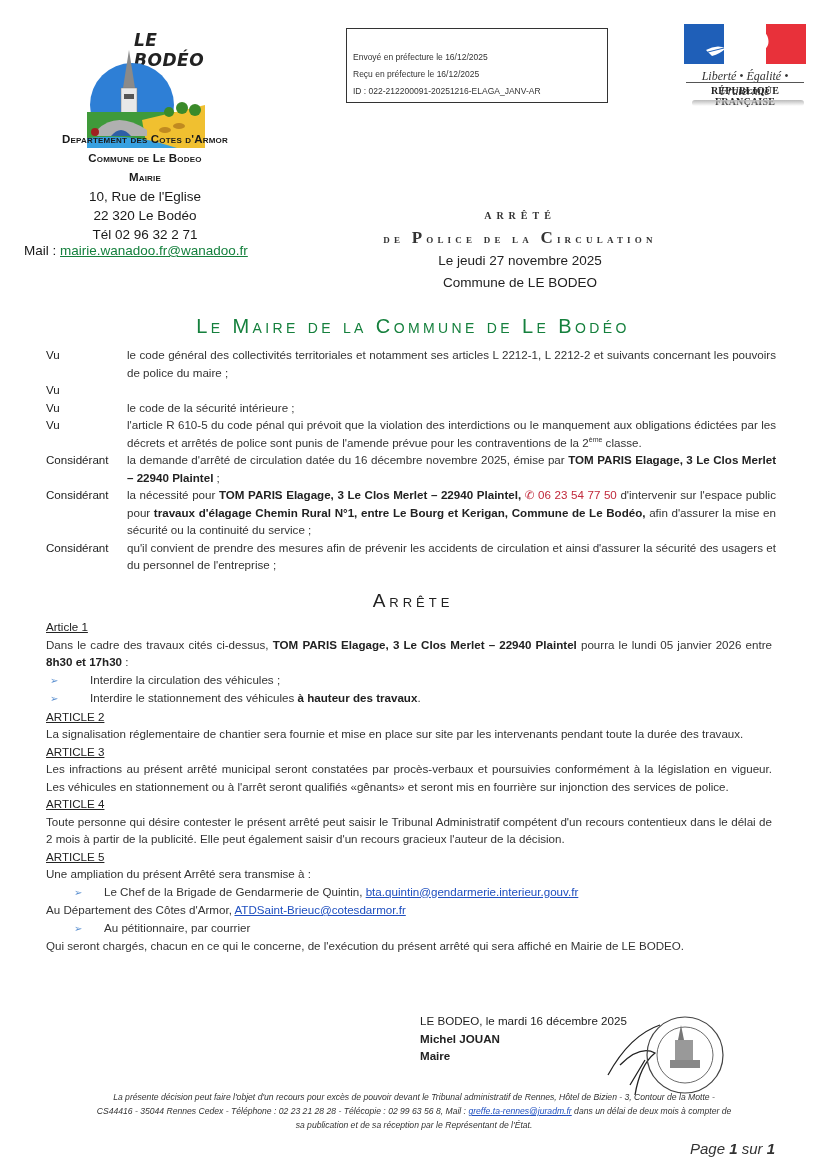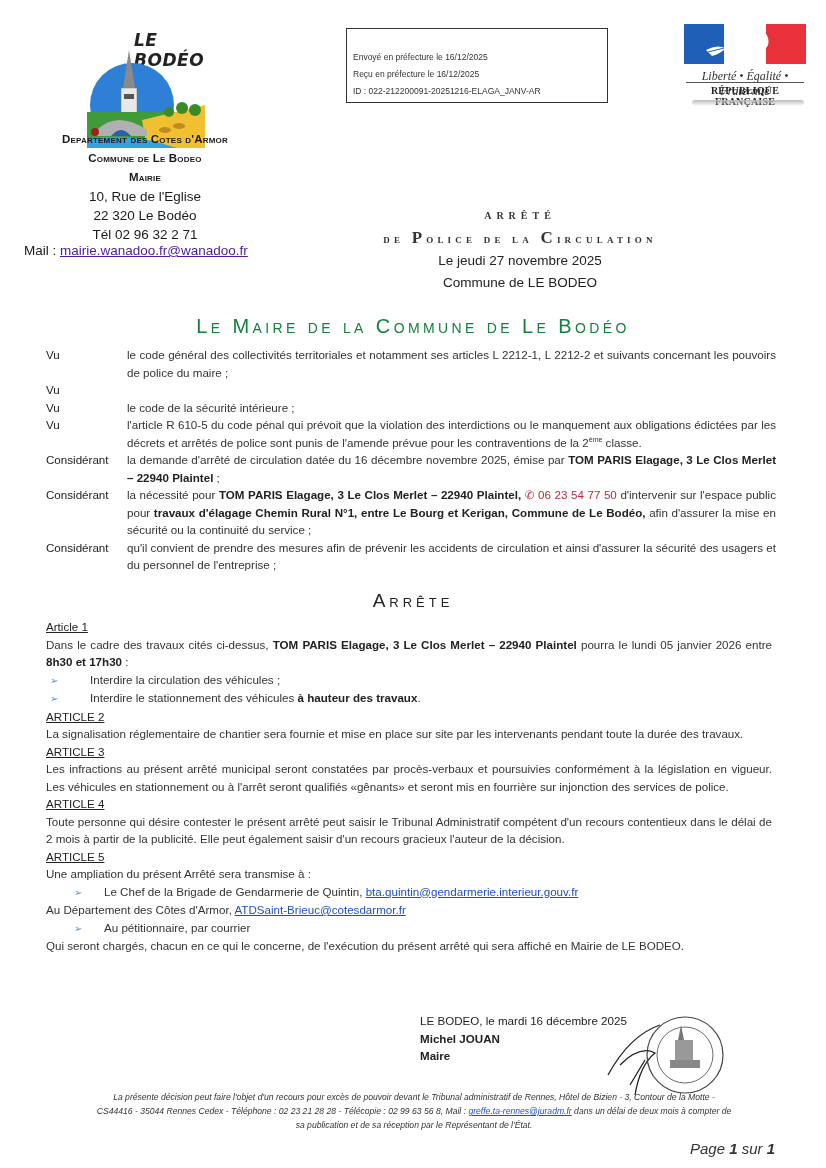--- a/index.html
+++ b/index.html
@@ -10,21 +10,21 @@
   
   .logo { left: 82px; top: 20px; width: 130px; width: 130px; height: 110px; }
   .logo-title { position: absolute; left: 52px; top: 10px; font-family: "DejaVu Sans", sans-serif;
                 font-style: italic; font-weight: bold; font-size: 17px; color: #222; letter-spacing: 0.5px; }
   .logo-scene { position: absolute; left: 5px; top: 30px; width: 118px; height: 98px; }
 
   .mairie-block { left: 20px; top: 130px; width: 250px; text-align: center; line-height: 19px; }
   .mairie-block .sc { font-weight: bold; font-size: 11.5px; font-variant: small-caps; letter-spacing: 0.2px; text-align: center; }
   .mairie-block .plain { font-size: 13.5px; }
   .mail-line { left: 24px; top: 243px; font-size: 13.5px; white-space: nowrap; }
-  .mail-link { color: #4c1d95; text-decoration: underline; }
+  .mail-link { color: #15803d; text-decoration: underline; }
 
   
   .pref-box { left: 346px; top: 28px; width: 262px; height: 75px; border: 1.5px solid #333;
               box-sizing: border-box; padding: 20px 6px; font-size: 8.5px; color: #333; line-height: 17px; }
 
   
   .marianne { left: 684px; top: 24px; width: 122px; height: 78px; }
   .mar-flag { position: absolute; left: 0; top: 0; width: 122px; height: 40px; }
   .mar-motto { position: absolute; left: 0; top: 45px; width: 122px; text-align: center;
                font-family: "Liberation Serif", serif; font-style: italic; font-size: 12px; color: #333; }

